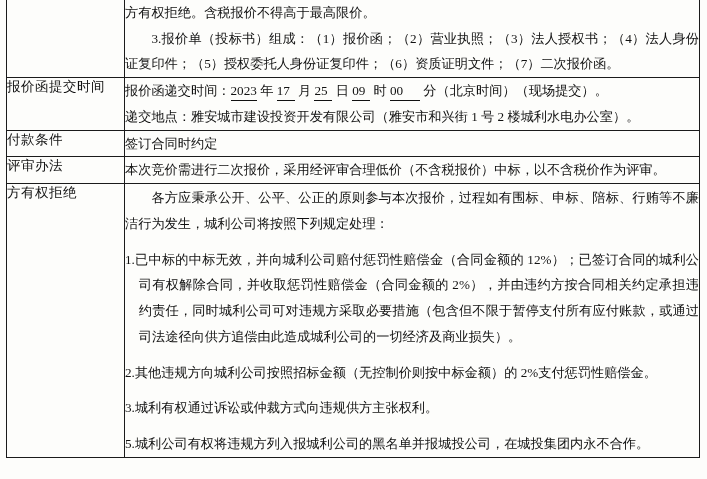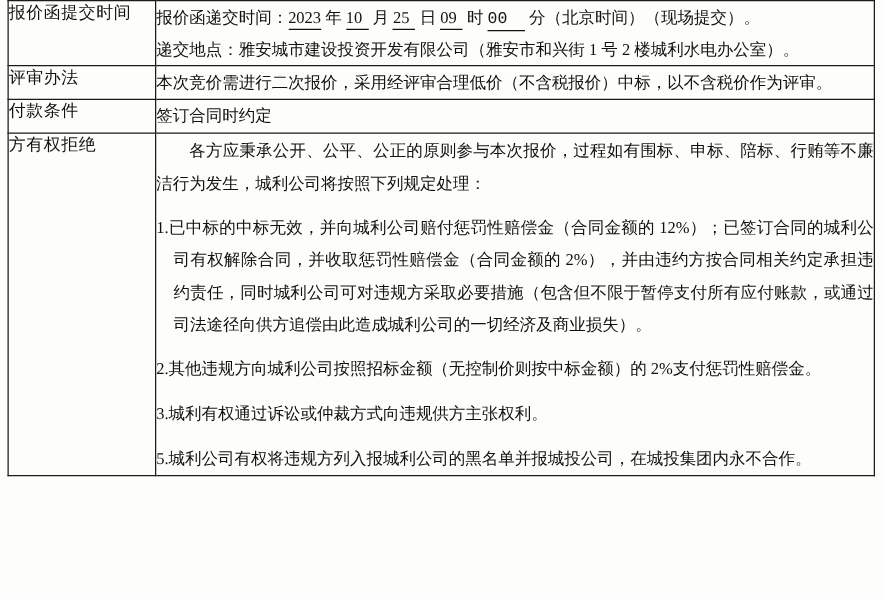--- a/index.html
+++ b/index.html
@@ -61,21 +61,20 @@
   }
   .blank-under {
     display: inline-block;
     border-bottom: 1px solid #111;
     min-width: 18px;
     text-align: left;
     line-height: 1.35;
   }
   .blank-wide {
     min-width: 30px;
-    font-family: Liberation Mono, monospace;
   }
   .top-cell {
     font-size: 13.2px;
     line-height: 1.95;
     padding: 4px 10px 6px 10px;
   }
   .left-stub {
     border-right: 1px solid #1b1b1b;
     border-left: 1px solid #1b1b1b;
   }
@@ -90,40 +89,47 @@
 <body>
 
 <div class="page">
 
   <table class="doc">
     <colgroup>
       <col style="width:118px">
       <col>
     </colgroup>
     <tbody>
+      <tr>
+        <td class="label left-stub no-top-border"></td>
+        <td class="body top-cell no-top-border">
+          <p class="p">方有权拒绝。含税报价不得高于最高限价。</p>
+          <p class="p indent2">3.报价单（投标书）组成：（1）报价函；（2）营业执照；（3）法人授权书；（4）法人身份证复印件；（5）授权委托人身份证复印件；（6）资质证明文件；（7）二次报价函。</p>
+        </td>
+      </tr>
 
       <tr>
         <td class="label">报价函提交时间</td>
         <td class="body">
-          <p class="p">报价函递交时间：<span class="blank-under">2023</span> 年 <span class="blank-under">10</span> 月 <span class="blank-under">25</span> 日 <span class="blank-under">09</span> 时 <span class="blank-under blank-wide">00</span> 分（北京时间）（现场提交）。</p>
+          <p class="p">报价函递交时间：<span class="blank-under">2023</span> 年 <span class="blank-under">17</span> 月 <span class="blank-under">25</span> 日 <span class="blank-under">09</span> 时 <span class="blank-under blank-wide">00</span> 分（北京时间）（现场提交）。</p>
           <p class="p">递交地点：雅安城市建设投资开发有限公司（雅安市和兴街 1 号 2 楼城利水电办公室）。</p>
+        </td>
+      </tr>
+
+      <tr>
+        <td class="label">付款条件</td>
+        <td class="body">
+          <p class="p">签订合同时约定</p>
         </td>
       </tr>
 
       <tr>
         <td class="label">评审办法</td>
         <td class="body">
           <p class="p">本次竞价需进行二次报价，采用经评审合理低价（不含税报价）中标，以不含税价作为评审。</p>
-        </td>
-      </tr>
-
-      <tr>
-        <td class="label">付款条件</td>
-        <td class="body">
-          <p class="p">签订合同时约定</p>
         </td>
       </tr>
 
       <tr>
         <td class="label">方有权拒绝</td>
         <td class="body cl-list">
           <p class="p indent2">各方应秉承公开、公平、公正的原则参与本次报价，过程如有围标、申标、陪标、行贿等不廉洁行为发生，城利公司将按照下列规定处理：</p>
           <div class="vgap"></div>
           <p class="p hang">1.已中标的中标无效，并向城利公司赔付惩罚性赔偿金（合同金额的 12%）；已签订合同的城利公司有权解除合同，并收取惩罚性赔偿金（合同金额的 2%），并由违约方按合同相关约定承担违约责任，同时城利公司可对违规方采取必要措施（包含但不限于暂停支付所有应付账款，或通过司法途径向供方追偿由此造成城利公司的一切经济及商业损失）。</p>
           <div class="vgap"></div>

